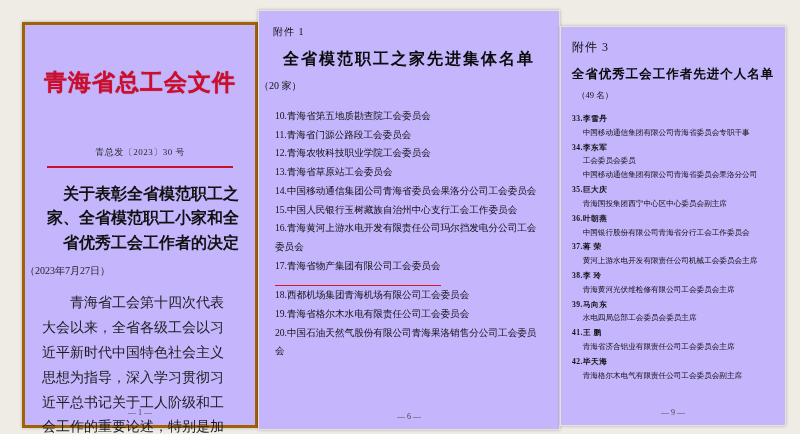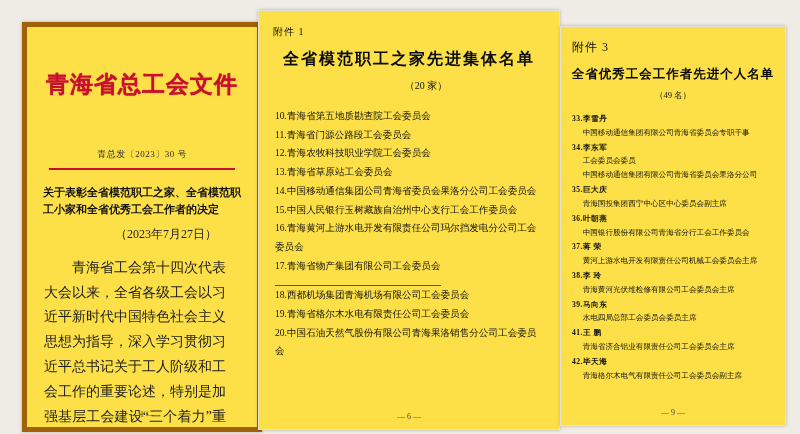--- a/index.html
+++ b/index.html
@@ -10,28 +10,28 @@
     overflow:hidden;
   }
   .page{
     position:relative;
     width:800px;height:434px;
     background:#efece6;
   }
   
   .sheet{
     position:absolute;
-    background:#fde047;
+    background:#c4b5fd;
     box-shadow:0 0 3px rgba(0,0,0,.25);
   }
   
   .doc-left{
     left:22px;top:22px;width:230px;height:400px;
     padding:0;
-    border:5px solid #a16207;
+    border:3px solid #a16207;
   }
   .doc-left .redhead{
     text-align:center;
     color:#c8102e;
     font-weight:bold;
     font-size:23px;
     letter-spacing:1px;
     margin-top:42px;
     font-family:"Liberation Serif", serif;
     text-shadow:0 0 1px #c8102e;
@@ -41,33 +41,32 @@
     font-size:9px;
     color:#2b2b2b;
     margin-top:48px;
     letter-spacing:.5px;
   }
   .doc-left .redline{
     width:186px;height:1.5px;background:#c8102e;
     margin:7px auto 0 auto;
   }
   .doc-left .doctitle{
-    text-align:left;
+    text-align:right;
     font-weight:bold;
-    font-size:11px;
+    font-size:16px;
     color:#111;
     margin:14px 16px 0 16px;
     line-height:1.55;
   }
   .doc-left .docdate{
-    text-align:center;
-    font-size:12px;
+    text-align:left;
+    font-size:10px;
     color:#222;
     margin-top:8px;
-    margin-left:48px;
   }
   .doc-left .body{
     margin:13px 31px 0 17px;
     font-size:14px;
     color:#1d1d1d;
     line-height:1.78;
     text-align:justify;
     text-indent:2em;
   }
   .doc-left .pagenum{
@@ -88,25 +87,24 @@
   }
   .doc-mid .list-title{
     text-align:center;
     font-weight:bold;
     font-size:16px;
     color:#0b0b0b;
     margin-top:10px;
     letter-spacing:2px;
   }
   .doc-mid .sub-count{
-    text-align:center;
+    text-align:left;
     font-size:10px;
     color:#111;
     margin-top:9px;
-    padding-left:34px;
   }
   .list{
     margin:14px 16px 0 16px;
     font-size:9.6px;
     color:#111;
     line-height:1.95;
   }
   .list .item{ position:relative; }
   .list .item.highlight{
     border-bottom:1.6px solid #d6172c;
@@ -121,21 +119,21 @@
   .doc-right{
     left:560px;top:26px;width:224px;height:398px;
     border:1px solid #e6e2d8;
   }
   .doc-right .attach-label{margin:12px 0 0 11px;font-size:12px;}
   .doc-right .list-title{
     text-align:center;font-weight:bold;font-size:12.5px;
     color:#0b0b0b;margin-top:10px;letter-spacing:1px;
   }
   .doc-right .sub-count{
-    text-align:center;font-size:8.5px;color:#111;margin-top:7px;
+    font-size:8.5px;color:#111;margin-top:7px;padding-left:16px;
   }
   .rlist{
     margin:10px 11px 0 11px;
     font-size:7.6px;
     color:#111;
     line-height:1.82;
   }
   .rlist .rrow{margin-bottom:1px;}
   .rlist .rname{font-weight:bold;letter-spacing:.5px;}
   .rlist .rdesc{display:block;margin-left:1.4em;}

